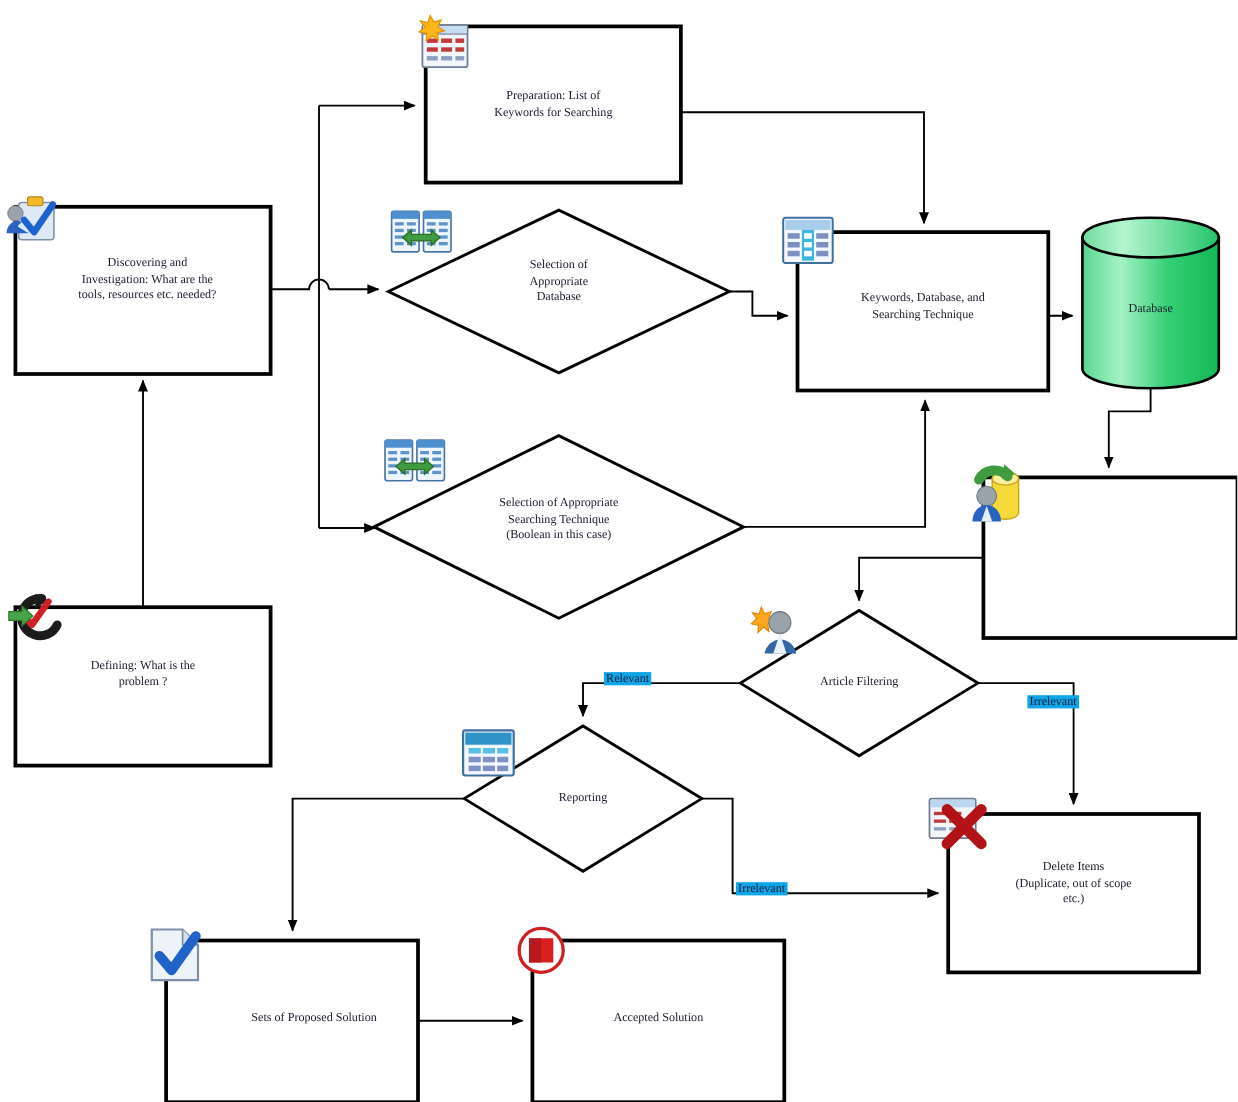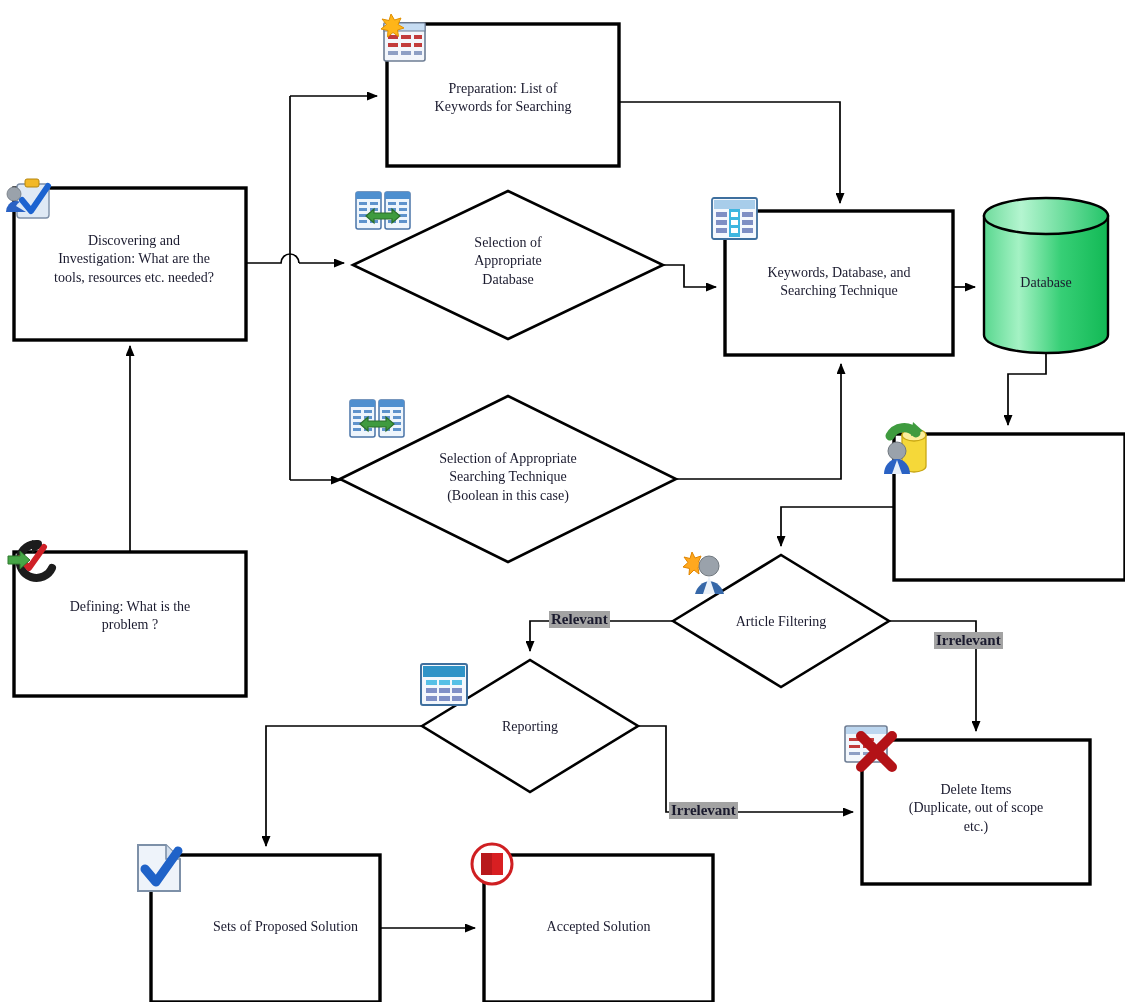--- a/index.html
+++ b/index.html
@@ -1,24 +1,24 @@
 <!DOCTYPE html>
 <html><head>
 <meta charset="utf-8">
 <style>
   html,body{margin:0;padding:0;background:#ffffff;}
   #canvas{position:relative;width:1125px;height:1002px;background:#fff;
           font-family:"Liberation Serif","DejaVu Serif",serif;}
   svg.layer{position:absolute;left:0;top:0;width:1125px;height:1002px;}
   .nodelabel{position:absolute;text-align:center;color:#1a1a2e;
              font-family:"Liberation Serif","DejaVu Serif",serif;
-             font-size:14px;line-height:1.32;pointer-events:none;}
+             font-size:11px;line-height:1.32;pointer-events:none;}
   .edgelabel{position:absolute;color:#1a1a2e;
              font-family:"Liberation Serif","DejaVu Serif",serif;
-             font-size:15px;white-space:nowrap;background:#a3a3a3;padding:0 2px;font-weight:bold;}
+             font-size:11px;white-space:nowrap;background:#0ea5e9;padding:0 2px;}
 </style>
 </head>
 <body>
 
 <div id="canvas">
 
   <svg class="layer" viewBox="0 0 1125 1002">
     <defs>
       <marker id="arrow" markerWidth="11" markerHeight="9" refX="10" refY="4.5" orient="auto" markerUnits="userSpaceOnUse">
         <path d="M0,0 L11,4.5 L0,9 z" fill="#000"></path>

